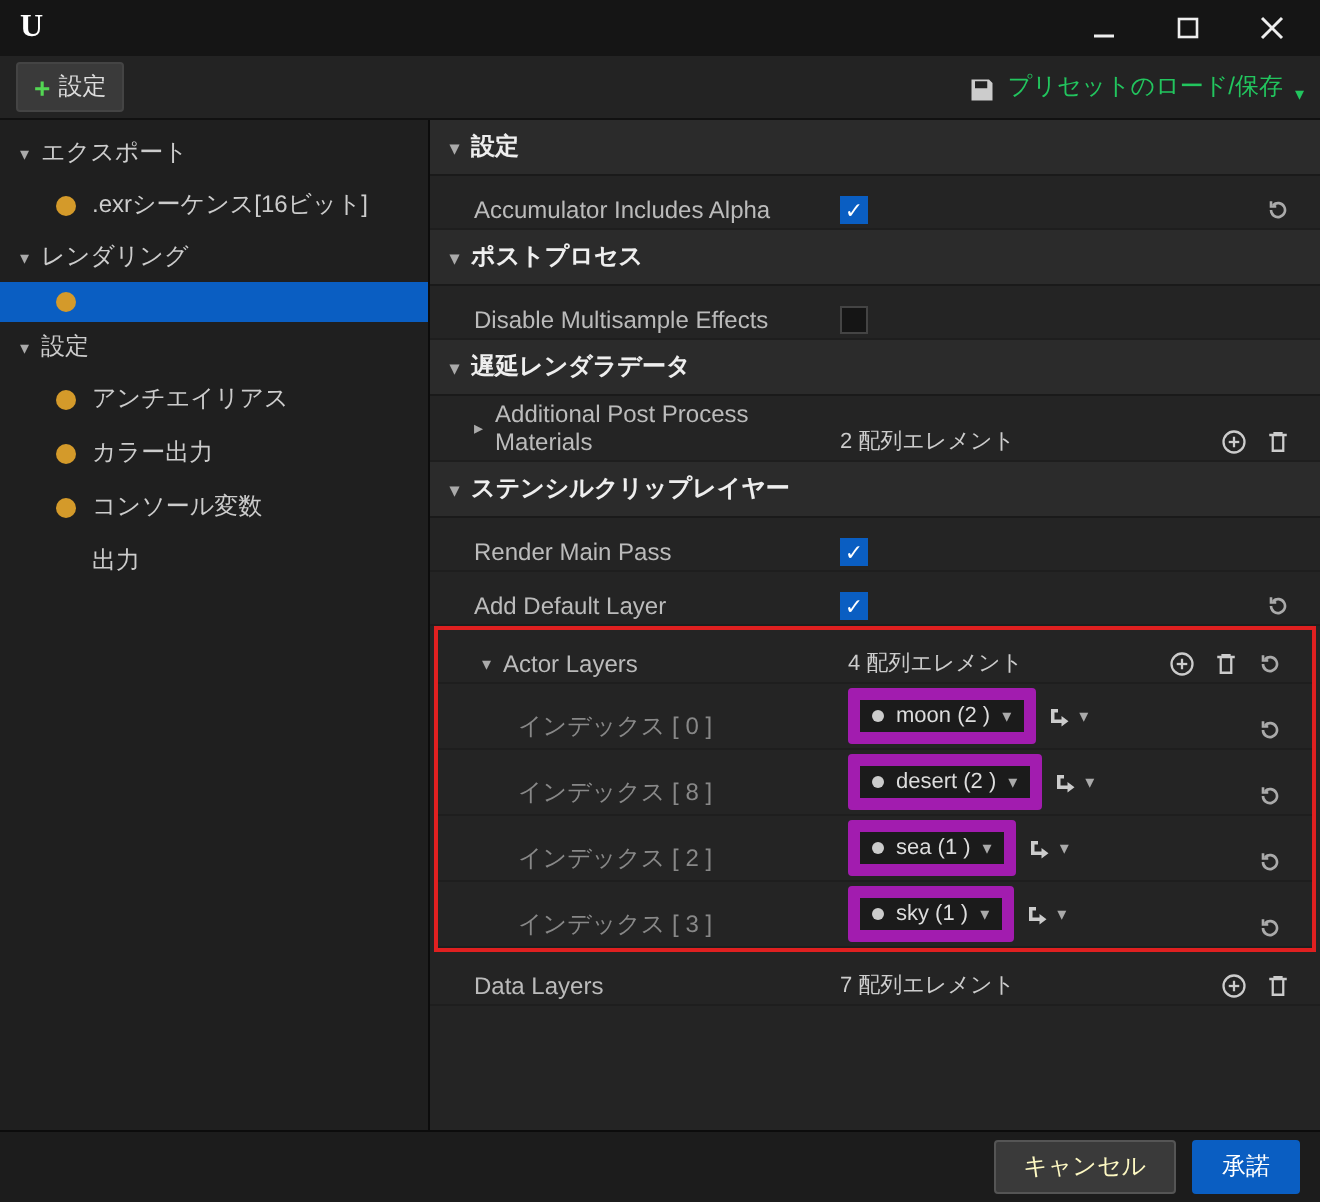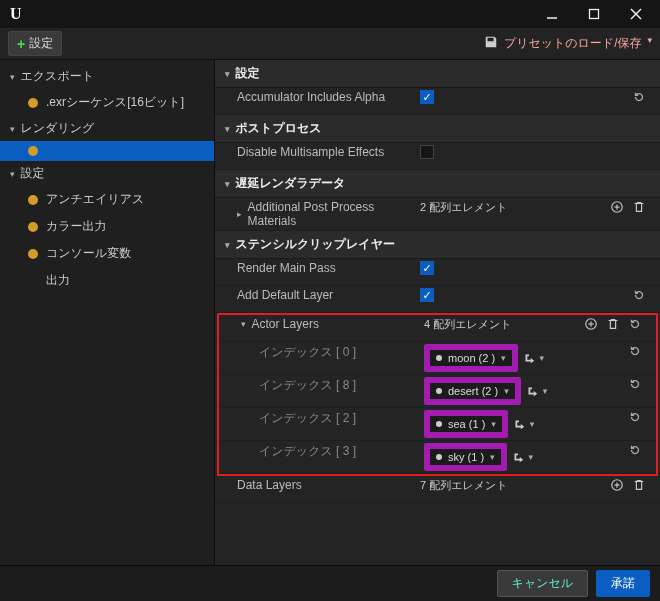--- a/index.html
+++ b/index.html
@@ -5,51 +5,51 @@
   * { box-sizing: border-box; margin: 0; padding: 0; font-family: "Segoe UI", Meiryo, sans-serif; }
   body { background: #1a1a1a; width: 660px; height: 601px; color: #ccc; font-size: 12px; overflow: hidden; display: flex; flex-direction: column; }
   .titlebar { height: 28px; display: flex; align-items: center; justify-content: space-between; padding: 0 4px; background: #151515; }
   .titlebar .logo { font-family: Georgia, serif; font-size: 16px; font-weight: bold; color: #fff; padding-left: 6px; }
   .win-ctrls { display: flex; gap: 2px; }
   .win-btn { width: 40px; height: 24px; display: flex; align-items: center; justify-content: center; color: #eee; }
   .win-btn svg { width: 12px; height: 12px; }
   .toolbar { height: 32px; background: #232323; display: flex; align-items: center; justify-content: space-between; padding: 0 8px; border-bottom: 1px solid #111; }
   .add-btn { background: #3a3a3a; color: #ddd; border: 1px solid #444; padding: 3px 8px; display: flex; align-items: center; gap: 4px; border-radius: 2px; }
   .add-btn .plus { color: #53d653; font-weight: bold; font-size: 14px; }
-  .preset-btn { display: flex; align-items: flex-start; gap: 6px; color: #fca5a5; }
+  .preset-btn { display: flex; align-items: flex-end; gap: 6px; color: #22c55e; }
   .preset-btn .chev { font-size: 9px; }
   .body { flex: 1; display: flex; background: #1f1f1f; }
   .sidebar { width: 215px; background: #1f1f1f; border-right: 1px solid #0c0c0c; padding-top: 4px; }
   .tree-group { padding: 4px 0 4px 10px; display: flex; align-items: center; gap: 6px; color: #ccc; }
   .tree-group .tri { font-size: 9px; color: #aaa; }
   .tree-item { padding: 5px 0 5px 28px; display: flex; align-items: center; gap: 8px; color: #ccc; }
   .tree-item.active { background: #0a5ec2; color: #fff; }
   .dot { width: 10px; height: 10px; border-radius: 50%; background: #d49a2a; flex-shrink: 0; }
   .tree-item.nodot { padding-left: 46px; }
   .details { flex: 1; overflow-y: auto; background: #242424; }
   .section { background: #2b2b2b; border-bottom: 1px solid #1a1a1a; padding: 5px 10px; display: flex; align-items: center; gap: 6px; color: #eee; font-weight: 600; }
   .section .tri { font-size: 9px; color: #aaa; }
-  .row { display: flex; align-items: flex-start; border-bottom: 1px solid #1e1e1e; min-height: 27px; padding: 2px 6px 2px 0; }
+  .row { display: flex; align-items: flex-end; border-bottom: 1px solid #1e1e1e; min-height: 27px; padding: 2px 6px 2px 0; }
   .row .label { flex: 0 0 205px; padding-left: 22px; color: #bbb; display: flex; align-items: center; gap: 6px; }
   .row .label.sub { padding-left: 40px; color: #888; }
   .row .label .tri { font-size: 9px; color: #aaa; }
   .row .value { flex: 1; display: flex; align-items: center; gap: 4px; }
   .row .tail { display: flex; align-items: center; gap: 8px; padding-right: 8px; }
   .checkbox { width: 14px; height: 14px; background: #151515; border: 1px solid #444; display: flex; align-items: center; justify-content: center; }
   .checkbox.checked { background: #0a5ec2; border-color: #0a5ec2; color: #fff; font-size: 11px; }
   .reset { width:14px;height:14px; color: #aaa; }
   .reset svg, .ico svg { width: 14px; height: 14px; display:block; }
   .ico { width:14px;height:14px; color:#ccc; }
   .drop { background: #1b1b1b; border: 6px solid #a21caf; border-radius: 2px; padding: 2px 6px; display: flex; align-items: center; gap: 6px; color: #ddd; font-size: 11px; }
   .drop .dot2 { width:6px;height:6px;border-radius:50%;background:#ccc; }
   .chev-s { font-size: 9px; color: #aaa; }
   .highlight-box { border: 2px solid #e02020; margin: 0 2px; }
   .highlight-box .row { border-bottom: 1px solid #1e1e1e; }
   .footer { height: 36px; background: #1c1c1c; border-top: 1px solid #0c0c0c; display: flex; align-items: center; justify-content: flex-end; gap: 8px; padding: 0 10px; }
-  .btn { padding: 4px 14px; background: #3a3a3a; border: 1px solid #555; color: #5eead4; border-radius: 2px; font-size: 12px; }
+  .btn { padding: 4px 14px; background: #3a3a3a; border: 1px solid #555; color: #fef9c3; border-radius: 2px; font-size: 12px; }
   .btn.primary { background: #0a5ec2; border-color: #0a5ec2; color: #fff; }
   .valtxt { color:#ccc; font-size:11px; }
 </style>
 </head>
 <body>
 
 <div class="titlebar">
   <div class="logo">U</div>
   <div class="win-ctrls">
     <div class="win-btn">

